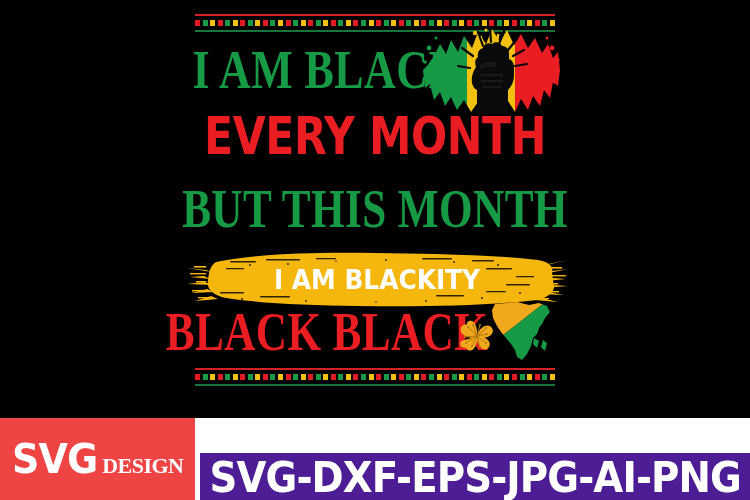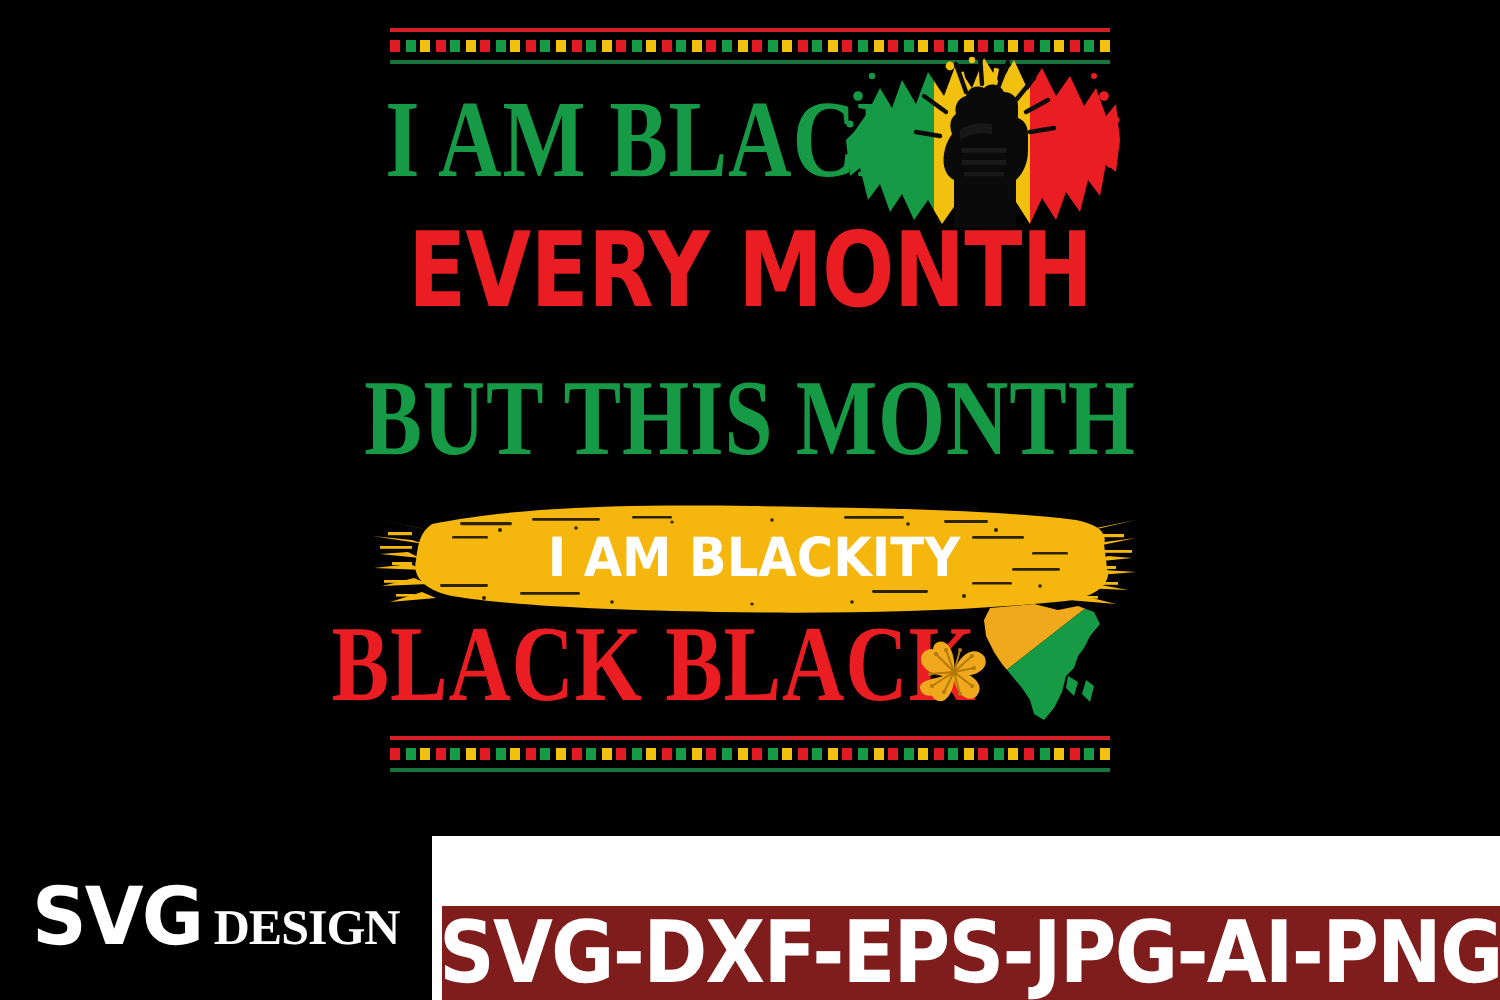--- a/index.html
+++ b/index.html
@@ -178,22 +178,22 @@
     position: absolute;
     left: 0;
     top: 418px;
     width: 750px;
     height: 82px;
     background: #ffffff;
     display: flex;
     align-items: stretch;
   }
   #brand-box {
-    width: 216px;
-    background: #000000;
+    width: 195px;
+    background: #ef4444;
     display: flex;
     align-items: center;
     justify-content: center;
     overflow: hidden;
   }
   #brand-inner {
     display: flex;
     align-items: baseline;
     color: #ffffff;
     white-space: nowrap;
@@ -203,31 +203,31 @@
     font-weight: 700;
     font-size: 40px;
     letter-spacing: -1px;
     transform: scaleX(0.95);
     transform-origin: left center;
   }
   #brand-design {
     font-family: "Liberation Serif", "DejaVu Serif", serif;
     font-weight: 700;
     font-style: normal;
-    font-size: 25px;
+    font-size: 22px;
     letter-spacing: -0.5px;
     margin-left: 1px;
   }
   #gap-div {
     width: 5px;
     background: #ffffff;
   }
   #formats-box {
     flex: 1;
-    background: #7f1d1d;
+    background: #4c1d95;
     display: flex;
     align-items: center;
     justify-content: center;
     overflow: hidden;
     margin-top: 35px;
   }
   #formats-text {
     color: #ffffff;
     font-family: "DejaVu Sans", "Liberation Sans", sans-serif;
     font-weight: 700;

